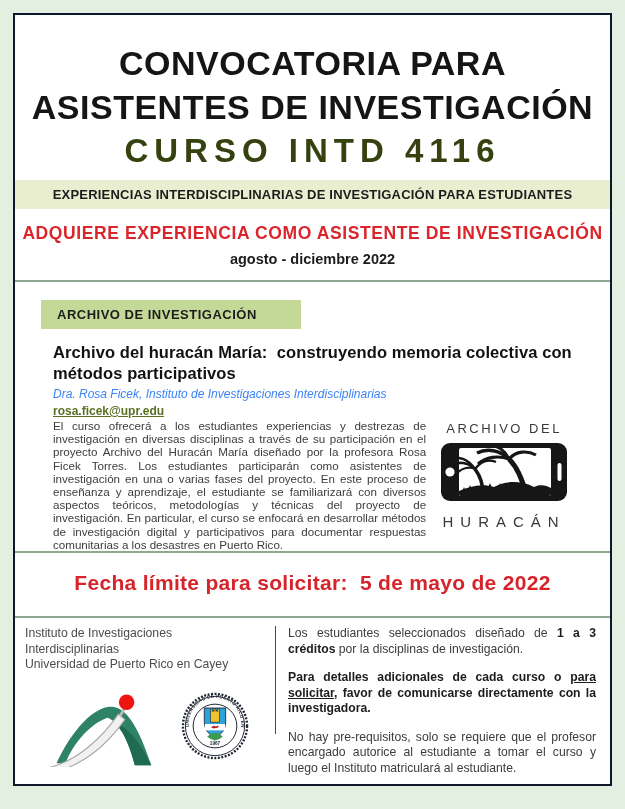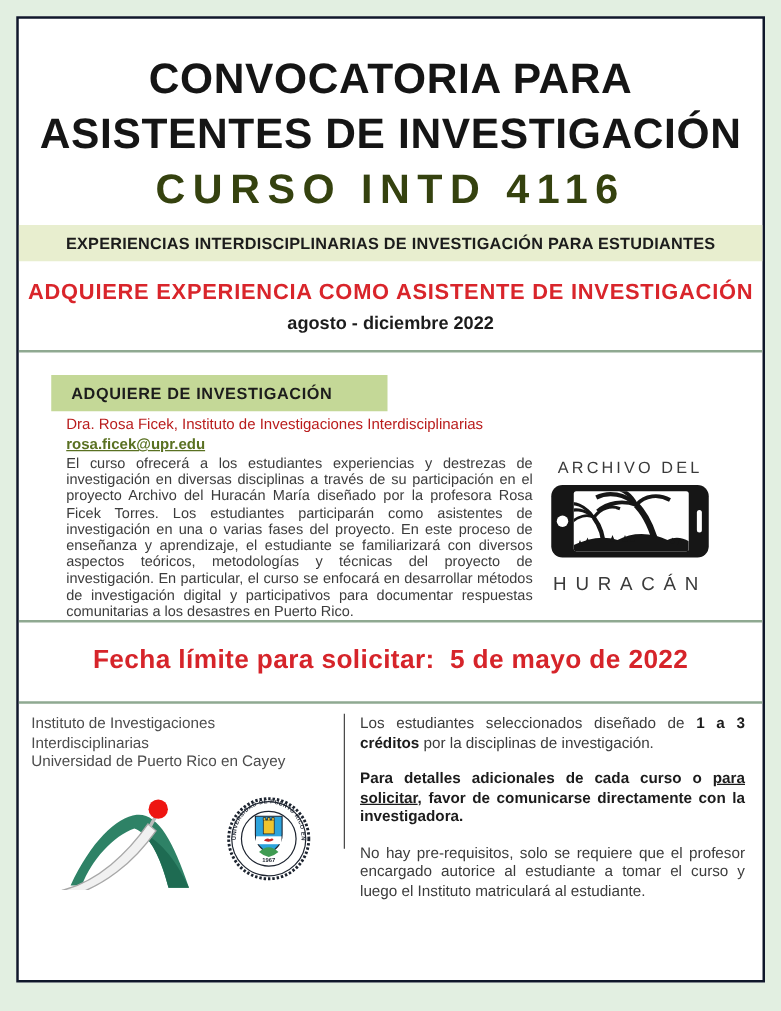--- a/index.html
+++ b/index.html
@@ -36,21 +36,21 @@
   .project{padding:18px 38px 0 38px;}
   .section-label{
     display:inline-block;margin-left:-12px;background:#c4d897;
     padding:7px 44px 7px 16px;font-size:13px;font-weight:bold;color:#1c1c1c;
     letter-spacing:0.5px;
   }
   .project-title{
     margin-top:13px;font-size:16.5px;font-weight:bold;color:#111;
     line-height:21px;letter-spacing:0.1px;white-space:pre-wrap;
   }
-  .project-pi{margin-top:3px;font-size:12px;color:#b91c1c;}
+  .project-pi{margin-top:3px;font-size:12px;color:#3b82f6;font-style:italic;}
   .project-email{display:inline-block;margin-top:2px;font-size:12px;font-weight:bold;
     color:#5a7122;text-decoration:underline;}
   .project-content{display:flex;}
   .project-desc{
     width:412px;text-align:justify;font-size:11.6px;line-height:13.2px;color:#3c3c3c;
   }
   .ahm-logo{width:150px;margin-left:10px;text-align:center;padding-top:2px;}
   .ahm-top{font-size:13px;color:#3a3a3a;letter-spacing:2.5px;}
   .ahm-phone{margin-top:6px;}
   .ahm-mid{font-size:15px;color:#3a3a3a;letter-spacing:7px;margin-top:7px;}
@@ -84,21 +84,22 @@
   <div class="banner">EXPERIENCIAS INTERDISCIPLINARIAS DE INVESTIGACIÓN PARA ESTUDIANTES</div>
 
   <div class="subtitle-block">
     <div class="subtitle-red">ADQUIERE EXPERIENCIA COMO ASISTENTE DE INVESTIGACIÓN</div>
     <div class="term-dates">agosto - diciembre 2022</div>
   </div>
 
   <div class="hdivider"></div>
 
   <div class="project">
-    <span class="section-label">ADQUIERE DE INVESTIGACIÓN</span>
+    <span class="section-label">ARCHIVO DE INVESTIGACIÓN</span>
+    <div class="project-title">Archivo del huracán María:  construyendo memoria colectiva con métodos participativos</div>
     <div class="project-pi">Dra. Rosa Ficek, Instituto de Investigaciones Interdisciplinarias</div>
     <a class="project-email" href="#">rosa.ficek@upr.edu</a>
 
     <div class="project-content">
       <div class="project-desc">El curso ofrecerá a los estudiantes experiencias y destrezas de investigación en diversas disciplinas a través de su participación en el proyecto Archivo del Huracán María diseñado por la profesora Rosa Ficek Torres. Los estudiantes participarán como asistentes de investigación en una o varias fases del proyecto. En este proceso de enseñanza y aprendizaje, el estudiante se familiarizará con diversos aspectos teóricos, metodologías y técnicas del proyecto de investigación. En particular, el curso se enfocará en desarrollar métodos de investigación digital y participativos para documentar respuestas comunitarias a los desastres en Puerto Rico.</div>
 
       <div class="ahm-logo">
         <div class="ahm-top">ARCHIVO DEL</div>
         <div class="ahm-phone">
           <svg width="128" height="60" viewBox="0 0 128 60">

